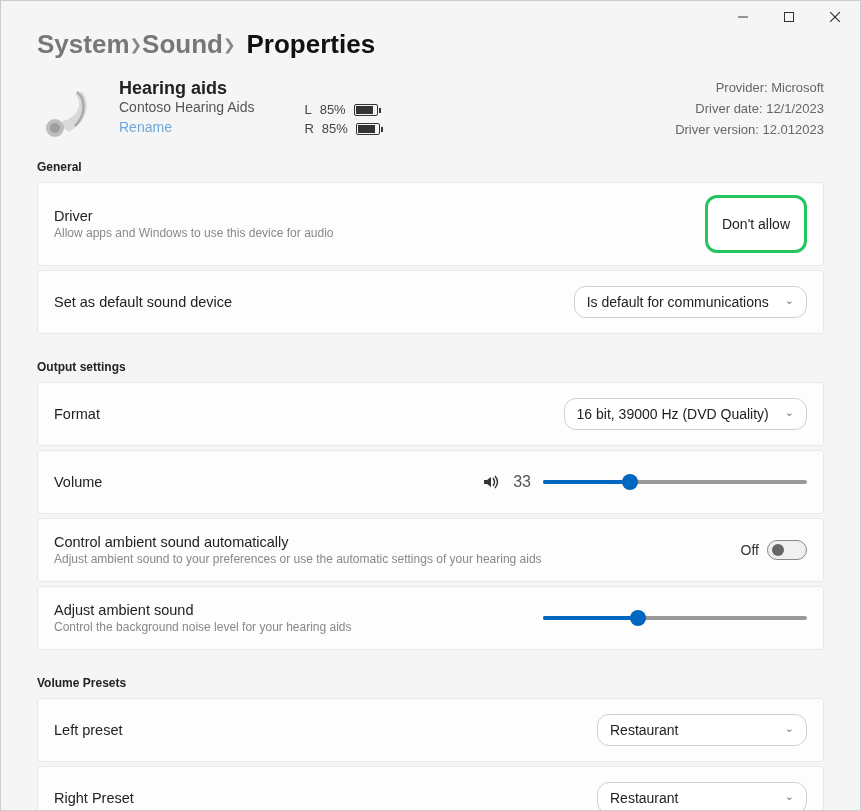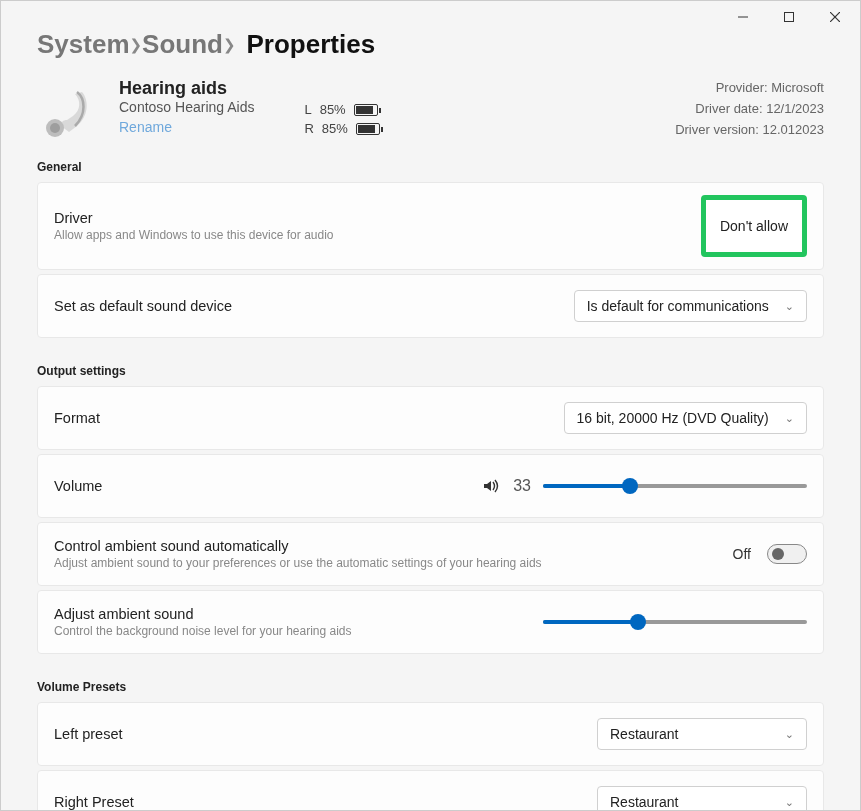--- a/index.html
+++ b/index.html
@@ -21,30 +21,30 @@
     .batt-row { display: flex; align-items: center; gap: 8px; font-size: 13px; color: #444; }
     .battery-icon { width: 24px; height: 12px; border: 1.3px solid #333; border-radius: 2px; position: relative; }
     .battery-icon::after { content: ''; position: absolute; right: -4px; top: 3px; width: 2px; height: 5px; background: #333; }
     .battery-fill { position: absolute; left: 1px; top: 1px; bottom: 1px; width: 80%; background: #333; }
     .driver-col { margin-left: auto; text-align: right; font-size: 13px; color: #666; line-height: 1.6; }
     .section-head { font-size: 12px; font-weight: 600; color: #222; margin: 6px 0 8px 0; }
     .card { background: #fdfdfd; border: 1px solid #e8e8e8; border-radius: 4px; padding: 12px 16px; margin-bottom: 4px; display: flex; align-items: center; min-height: 64px; }
     .card-txt { flex: 1; }
     .card-title { font-size: 14.5px; color: #222; }
     .card-sub { font-size: 12px; color: #888; margin-top: 2px; }
-    .btn { background: #fff; border: 5px solid #22c55e; border-radius: 4px; padding: 18px 14px; font-size: 14px; color: #222; cursor: default; }
-    .dropdown { background: #fff; border: 1px solid #d0d0d0; border-radius: 4px; padding: 7px 12px; font-size: 14px; color: #222; display: flex; align-items: center; gap: 16px; min-width: 210px; justify-content: space-between; }
+    .btn { background: #fff; border: 3px solid #22c55e; border-radius: 12px; padding: 18px 14px; font-size: 14px; color: #222; cursor: default; }
+    .dropdown { background: #fff; border: 1px solid #d0d0d0; border-radius: 12px; padding: 7px 12px; font-size: 14px; color: #222; display: flex; align-items: flex-start; gap: 16px; min-width: 210px; justify-content: space-between; }
     .dropdown .chev-sm { font-size: 11px; color: #777; }
     .volume-row { display: flex; align-items: center; gap: 12px; }
     .vol-num { font-size: 16px; color: #555; }
     .slider { position: relative; width: 264px; height: 16px; }
     .slider-track { position: absolute; left: 0; right: 0; top: 6px; height: 4px; background: #999; border-radius: 2px; }
     .slider-fill { position: absolute; left: 0; top: 6px; height: 4px; background: #0067c0; border-radius: 2px; }
     .slider-thumb { position: absolute; top: 0; width: 16px; height: 16px; background: #0067c0; border-radius: 50%; }
-    .toggle-wrap { display: flex; align-items: center; gap: 16px; }
+    .toggle-wrap { display: flex; align-items: center; gap: 8px; }
     .toggle { width: 40px; height: 20px; border: 1px solid #888; border-radius: 10px; position: relative; background: #f0f0f0; }
     .toggle-knob { position: absolute; width: 12px; height: 12px; border-radius: 50%; background: #666; top: 3px; left: 4px; }
     .toggle-label { font-size: 14px; color: #333; }
     .section-gap { margin-top: 26px; }
     .speaker-icon svg { display:block; }
   </style>
 </head>
 <body>
 
 <div class="titlebar">
@@ -130,21 +130,21 @@
       <span class="chev-sm">⌄</span>
     </div>
   </div>
 
   <div class="section-head section-gap">Output settings</div>
   <div class="card">
     <div class="card-txt">
       <div class="card-title">Format</div>
     </div>
     <div class="dropdown">
-      <span>16 bit, 20000 Hz (DVD Quality)</span>
+      <span>16 bit, 39000 Hz (DVD Quality)</span>
       <span class="chev-sm">⌄</span>
     </div>
   </div>
   <div class="card">
     <div class="card-txt">
       <div class="card-title">Volume</div>
     </div>
     <div class="volume-row">
       <span class="speaker-icon">
         <svg width="20" height="20" viewBox="0 0 20 20" fill="none" stroke="#333" stroke-width="1.4">

